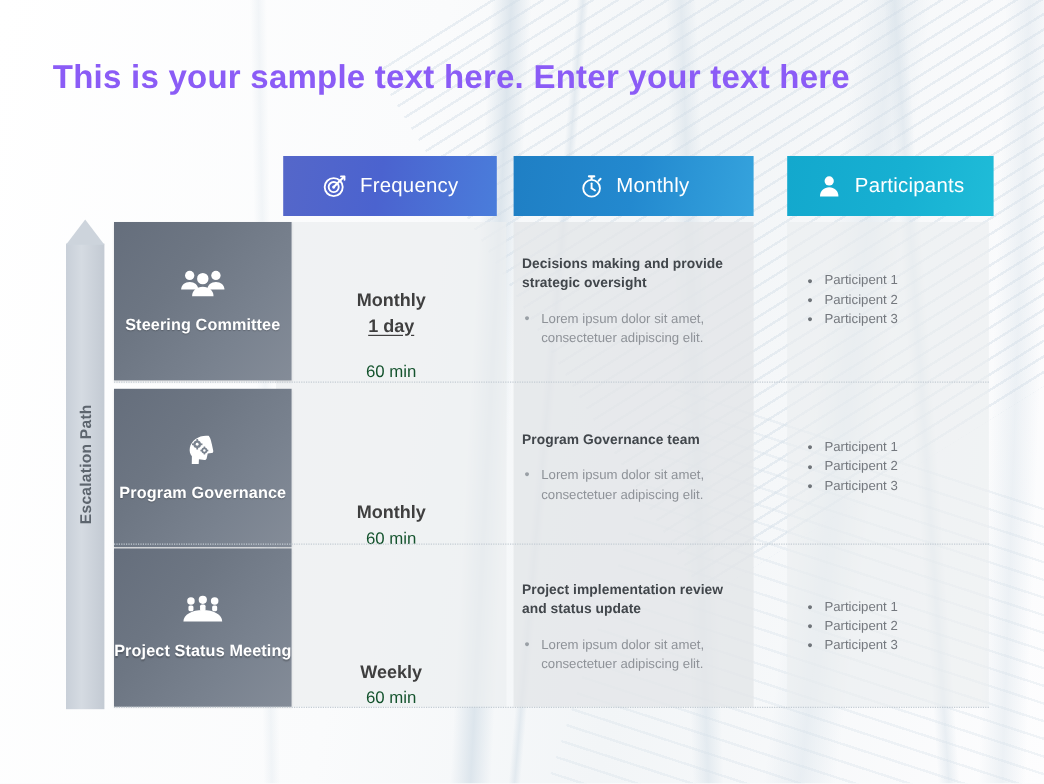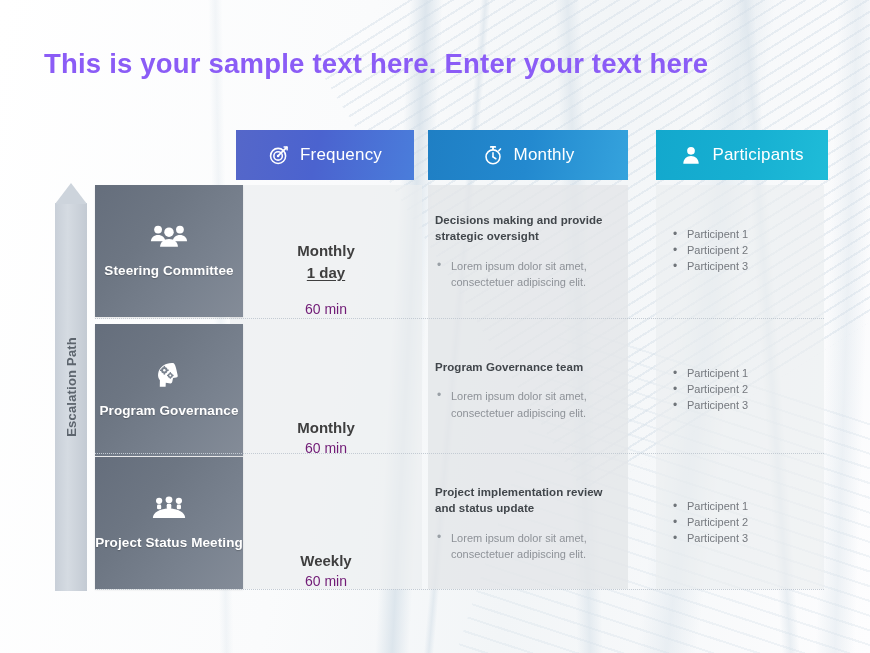--- a/index.html
+++ b/index.html
@@ -183,21 +183,21 @@
   .freq-sub {
     font-size: 15px;
     font-weight: bold;
     color: #3f3f3f;
     text-decoration: underline;
     text-underline-offset: 2px;
     line-height: 1.42;
   }
   .freq-dur {
     font-size: 14px;
-    color: #701a75;
+    color: #14532d;
     margin-top: 18px;
   }
   .freq-dur.tight { margin-top: 2px; }
 
   
   .cell-purpose {
     position: absolute;
     left: 333px;
     top: 0;
     width: 200px;

